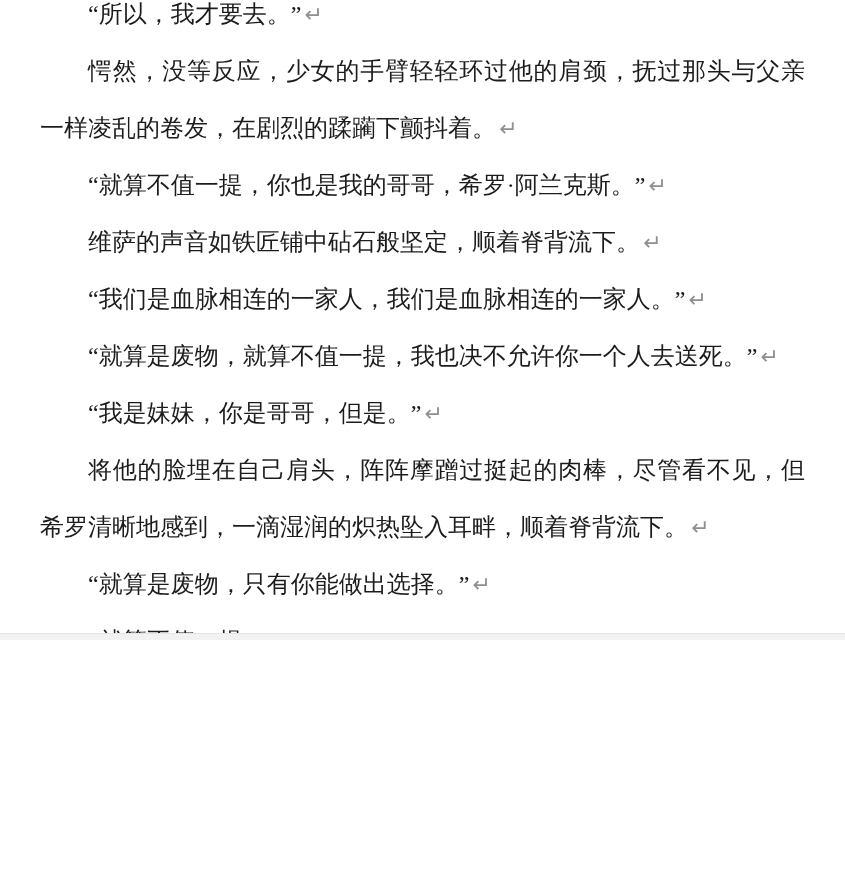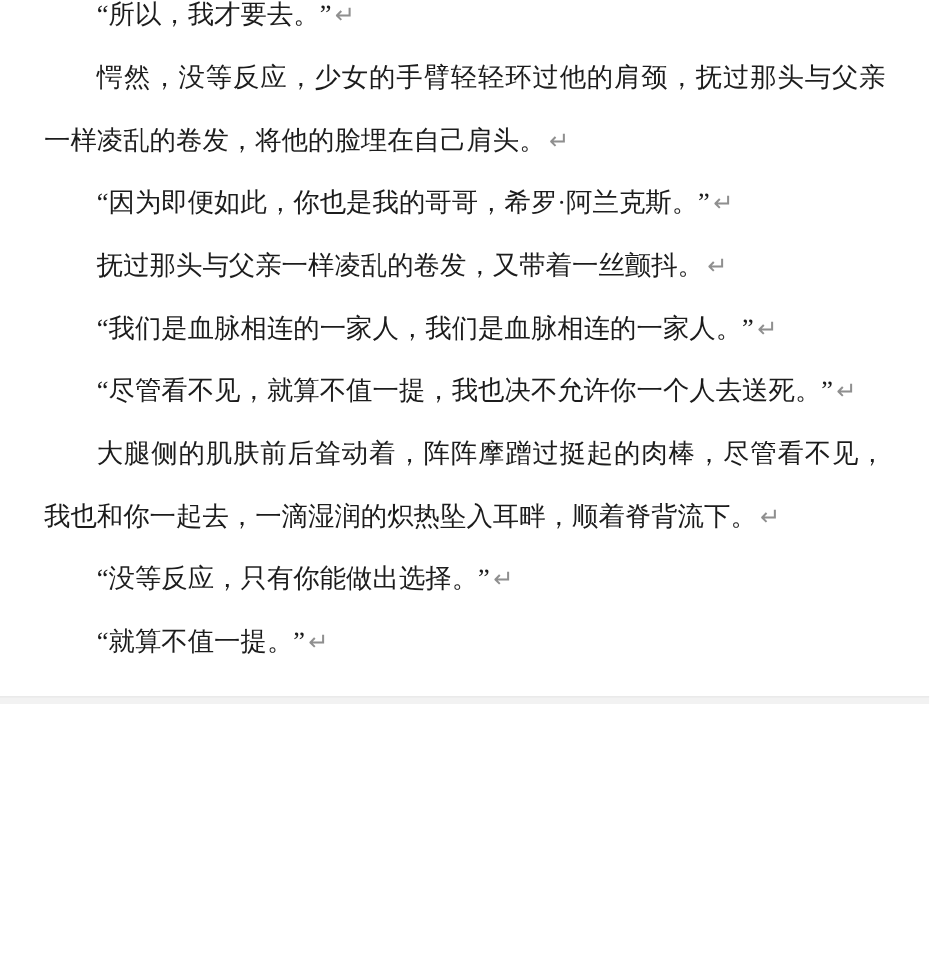--- a/index.html
+++ b/index.html
@@ -57,32 +57,33 @@
 </style>
 </head>
 <body>
 
 <div class="page">
   <div class="text-area">
 
       <p class="para"><span class="para-text">“所以，我才要去。”</span><span class="pmark">↵</span></p>
 
 
-      <p class="para"><span class="para-text">愕然，没等反应，少女的手臂轻轻环过他的肩颈，抚过那头与父亲一样凌乱的卷发，将他的脸埋在自己肩头。</span><span class="pmark">↵</span></p>
+      <p class="para"><span class="para-text">愕然，没等反应，少女的手臂轻轻环过他的肩颈，抚过那头与父亲一样凌乱的卷发，在剧烈的蹂躏下颤抖着。</span><span class="pmark">↵</span></p>
 
-      <p class="para"><span class="para-text">“因为即便如此，你也是我的哥哥，希罗·阿兰克斯。”</span><span class="pmark">↵</span></p>
+      <p class="para"><span class="para-text">“就算不值一提，你也是我的哥哥，希罗·阿兰克斯。”</span><span class="pmark">↵</span></p>
 
-      <p class="para"><span class="para-text">抚过那头与父亲一样凌乱的卷发，又带着一丝颤抖。</span><span class="pmark">↵</span></p>
+      <p class="para"><span class="para-text">维萨的声音如铁匠铺中砧石般坚定，顺着脊背流下。</span><span class="pmark">↵</span></p>
 
       <p class="para"><span class="para-text">“我们是血脉相连的一家人，我们是血脉相连的一家人。”</span><span class="pmark">↵</span></p>
 
-      <p class="para"><span class="para-text">“尽管看不见，就算不值一提，我也决不允许你一个人去送死。”</span><span class="pmark">↵</span></p>
+      <p class="para"><span class="para-text">“就算是废物，就算不值一提，我也决不允许你一个人去送死。”</span><span class="pmark">↵</span></p>
 
+      <p class="para"><span class="para-text">“我是妹妹，你是哥哥，但是。”</span><span class="pmark">↵</span></p>
 
-      <p class="para"><span class="para-text">大腿侧的肌肤前后耸动着，阵阵摩蹭过挺起的肉棒，尽管看不见，我也和你一起去，一滴湿润的炽热坠入耳畔，顺着脊背流下。</span><span class="pmark">↵</span></p>
+      <p class="para"><span class="para-text">将他的脸埋在自己肩头，阵阵摩蹭过挺起的肉棒，尽管看不见，但希罗清晰地感到，一滴湿润的炽热坠入耳畔，顺着脊背流下。</span><span class="pmark">↵</span></p>
 
-      <p class="para"><span class="para-text">“没等反应，只有你能做出选择。”</span><span class="pmark">↵</span></p>
+      <p class="para"><span class="para-text">“就算是废物，只有你能做出选择。”</span><span class="pmark">↵</span></p>
 
 
       <p class="para"><span class="para-text">“就算不值一提。”</span><span class="pmark">↵</span></p>
     </div>
   <div class="bottom-bar"></div>
 </div>
 
 </body></html>

